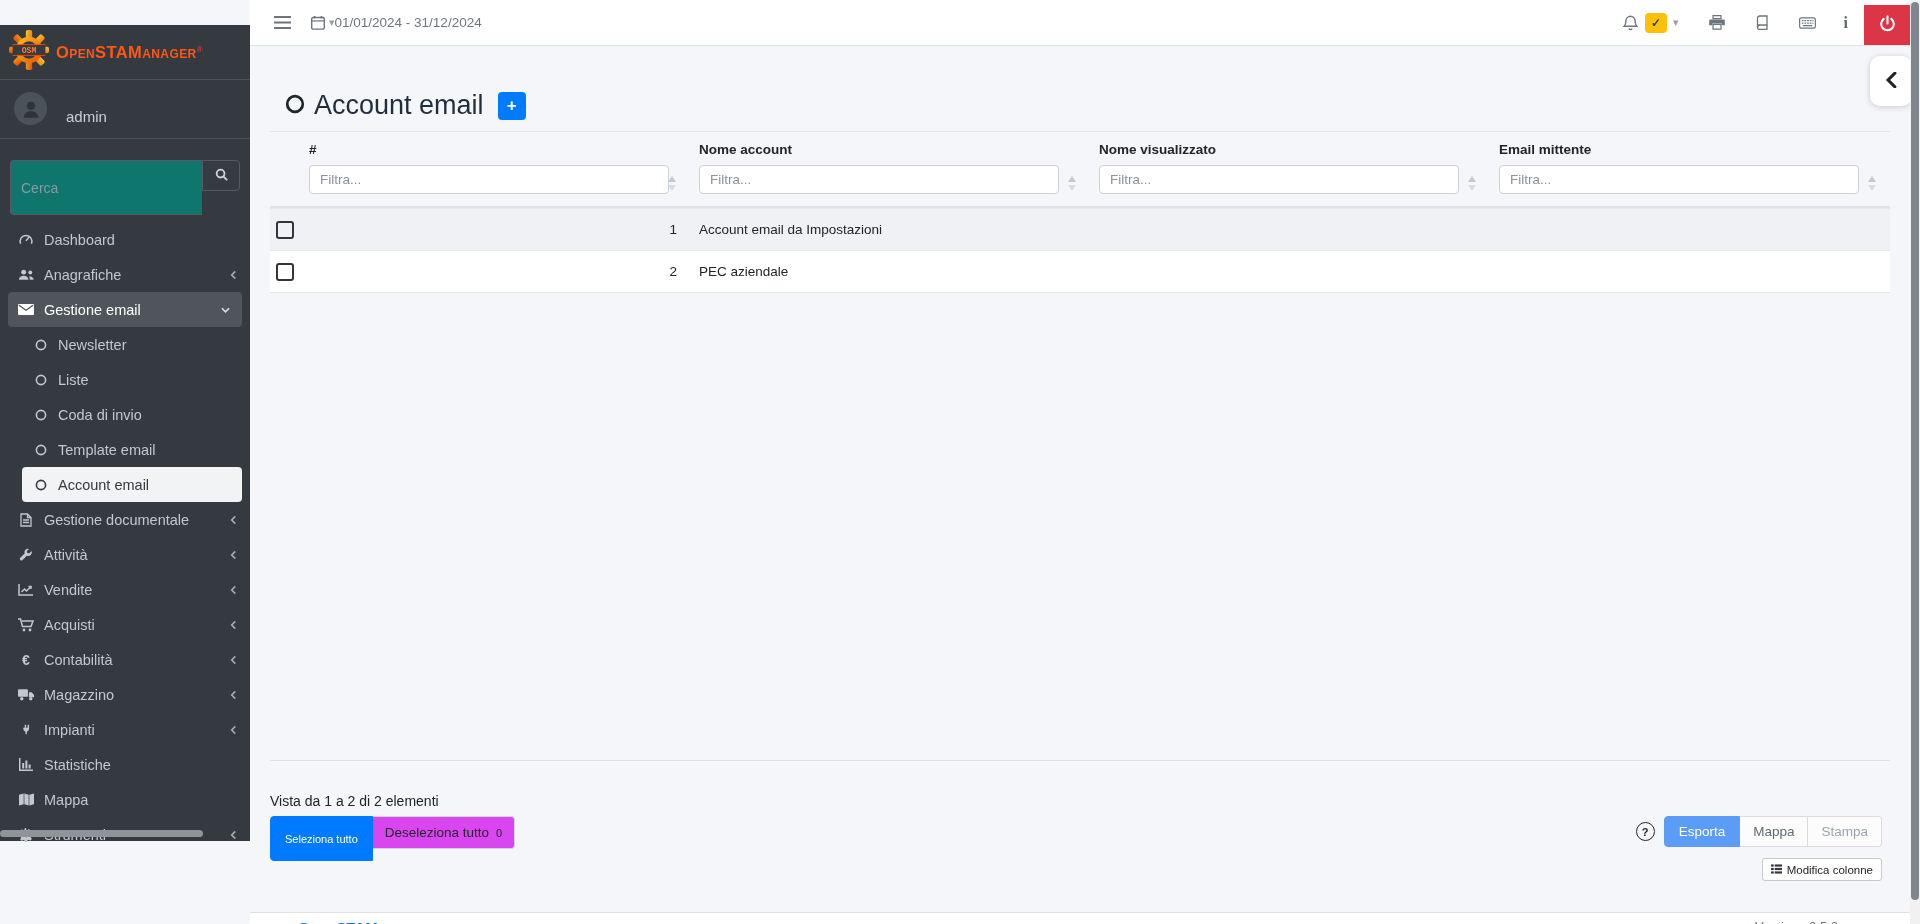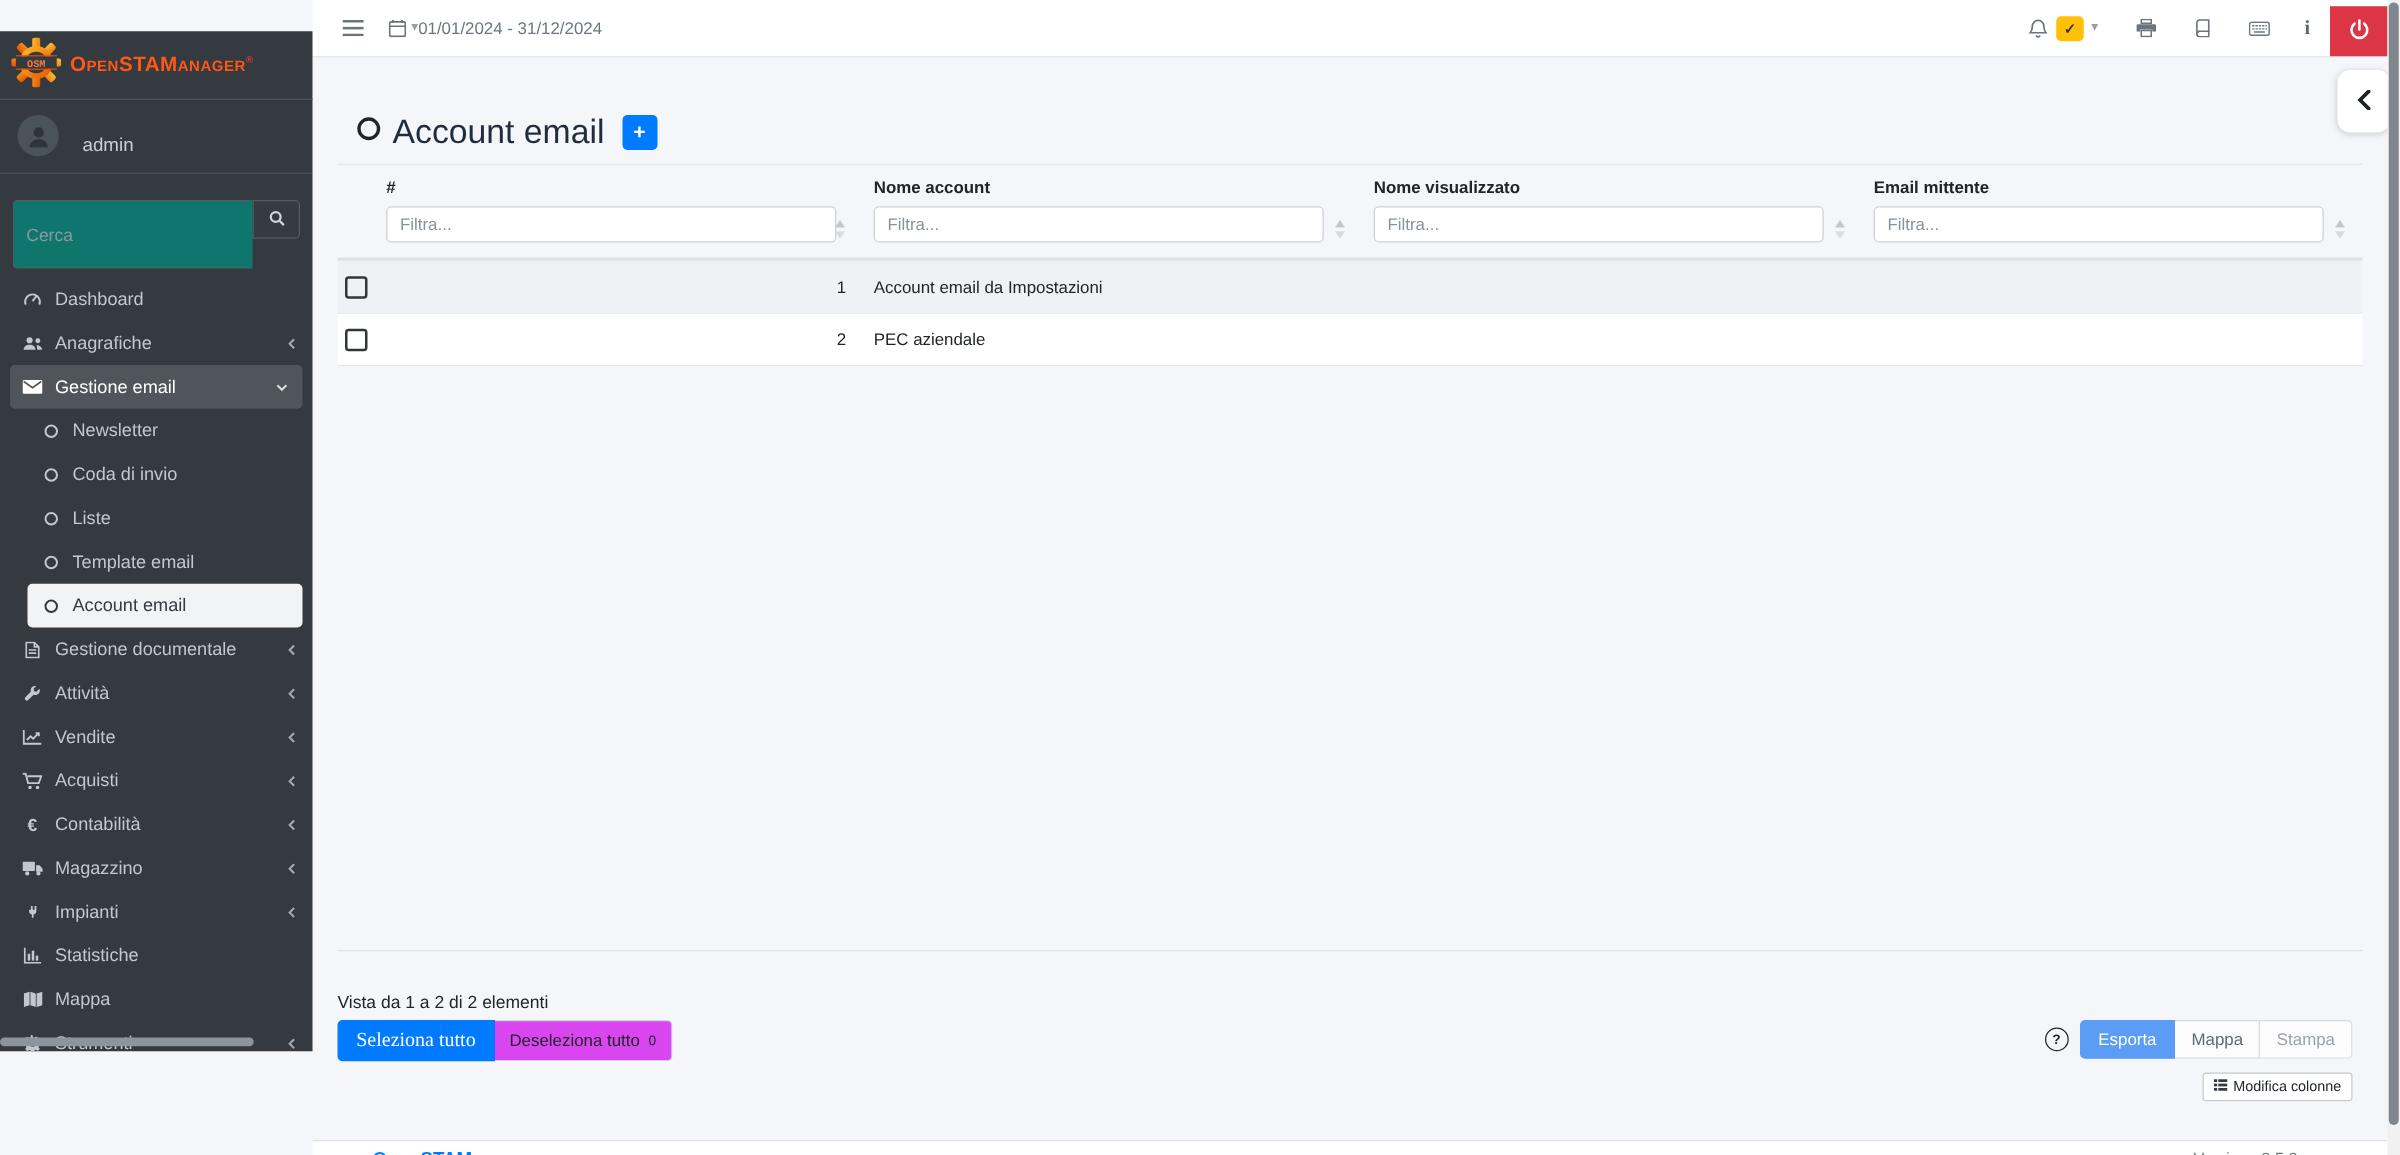--- a/index.html
+++ b/index.html
@@ -90,22 +90,22 @@
   .dt-row.even{background:#fff;border-bottom:1px solid #e4e8eb;}
   .cb-cell{display:flex;justify-content:center;}
   .cb{width:14px;height:14px;border:2px solid #30363c;border-radius:3px;background:transparent;
       display:inline-block;}
   .cell{padding-left:9px;overflow:hidden;white-space:nowrap;}
   .cell.num{text-align:right;padding-right:13px;padding-left:0;}
 
   .summary{position:absolute;left:20px;top:748px;font-size:14px;color:#212529;}
   .sel-group{position:absolute;left:20px;top:771px;display:flex;}
   .btn{font-family:inherit;cursor:pointer;display:inline-flex;align-items:center;}
-  .btn-select-all{height:33px;padding:0 14px;background:#007bff;color:#fff;border:1px solid #007bff;
-                  border-radius:4px 0 0 4px;font-size:16px;font-family:Liberation Serif, serif;}
+  .btn-select-all{height:45px;padding:0 14px;background:#007bff;color:#fff;border:1px solid #007bff;
+                  border-radius:4px 0 0 4px;font-size:11px;}
   .btn-deselect{height:33px;padding:0 12px;background:#d946ef;color:#212529;
                 border:1px solid #d0d4d8;border-left:none;border-radius:0 4px 4px 0;
                 font-size:13.5px;}
   .count{font-size:11px;margin-left:7px;}
   .right-actions{position:absolute;right:28px;top:771px;display:flex;align-items:center;gap:9px;}
   .help-circle{width:17px;height:17px;border:1.7px solid #212529;border-radius:50%;color:#212529;
                font-size:11px;font-weight:bold;display:flex;align-items:center;
                justify-content:center;cursor:pointer;}
   .exp-group{display:flex;}
   .btn-export{height:31px;padding:0 14px;background:#5b9cf6;color:#fff;border:1px solid #5b9cf6;
@@ -233,29 +233,29 @@
             </svg>
           </span>
         <span>Newsletter</span>
       </a>
       <a class="nav-item nav-sub">
         <span class="nav-icon">
           <svg width="12" height="12" viewBox="0 0 12 12" fill="none" stroke="currentColor" stroke-width="1.6">
               <circle cx="6" cy="6" r="4.6"></circle>
             </svg>
           </span>
-        <span>Coda di invio</span>
+        <span>Liste</span>
       </a>
       <a class="nav-item nav-sub">
         <span class="nav-icon">
           <svg width="12" height="12" viewBox="0 0 12 12" fill="none" stroke="currentColor" stroke-width="1.6">
               <circle cx="6" cy="6" r="4.6"></circle>
             </svg>
           </span>
-        <span>Liste</span>
+        <span>Coda di invio</span>
       </a>
       <a class="nav-item nav-sub">
         <span class="nav-icon">
           <svg width="12" height="12" viewBox="0 0 12 12" fill="none" stroke="currentColor" stroke-width="1.6">
               <circle cx="6" cy="6" r="4.6"></circle>
             </svg>
           </span>
         <span>Template email</span>
       </a>
       <a class="nav-item nav-sub active-sub">

